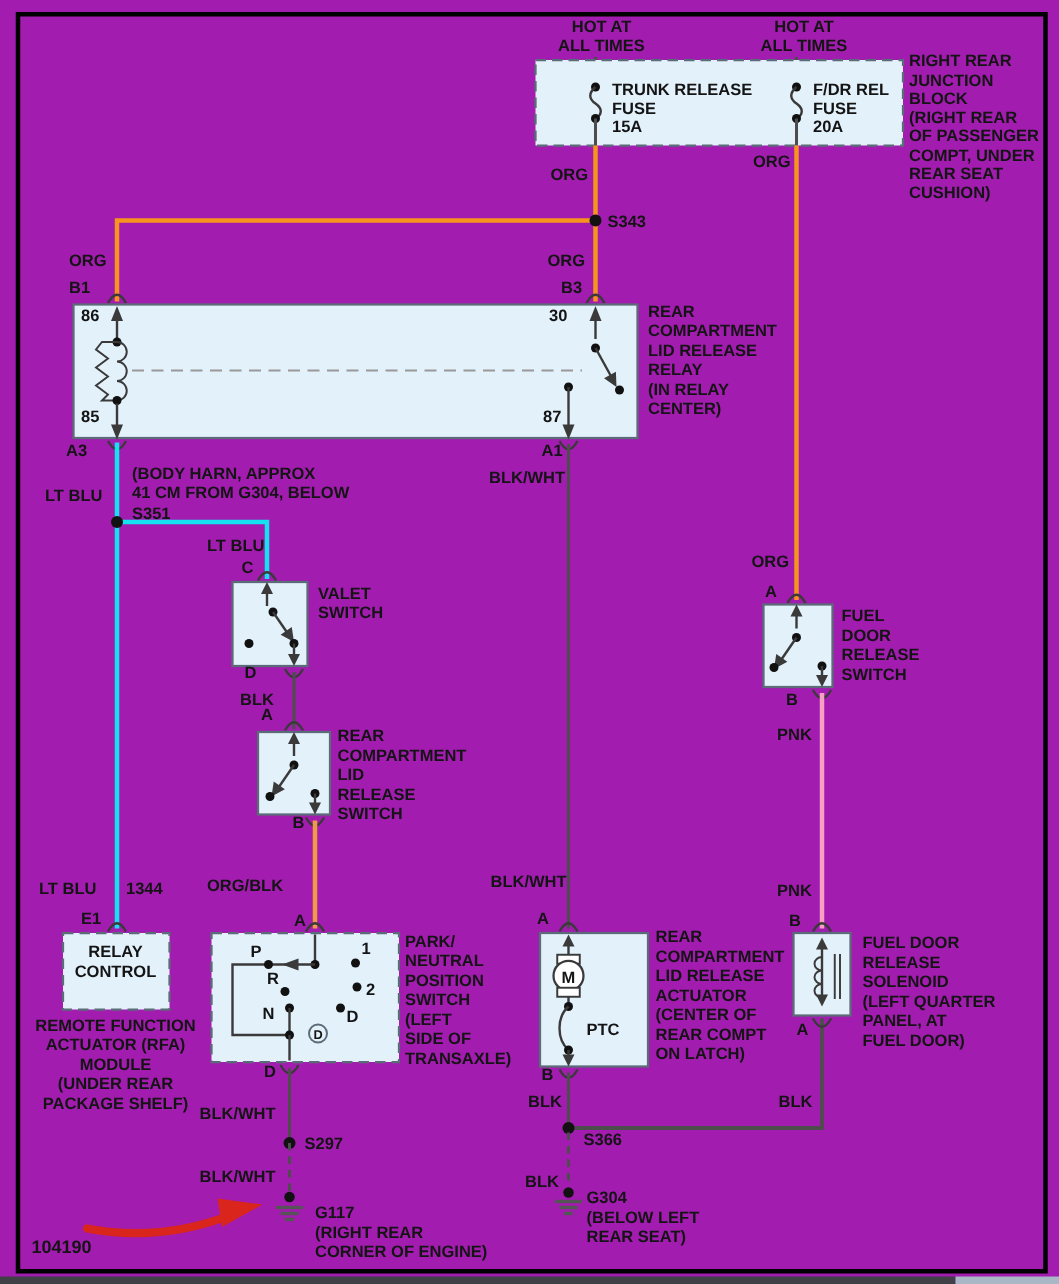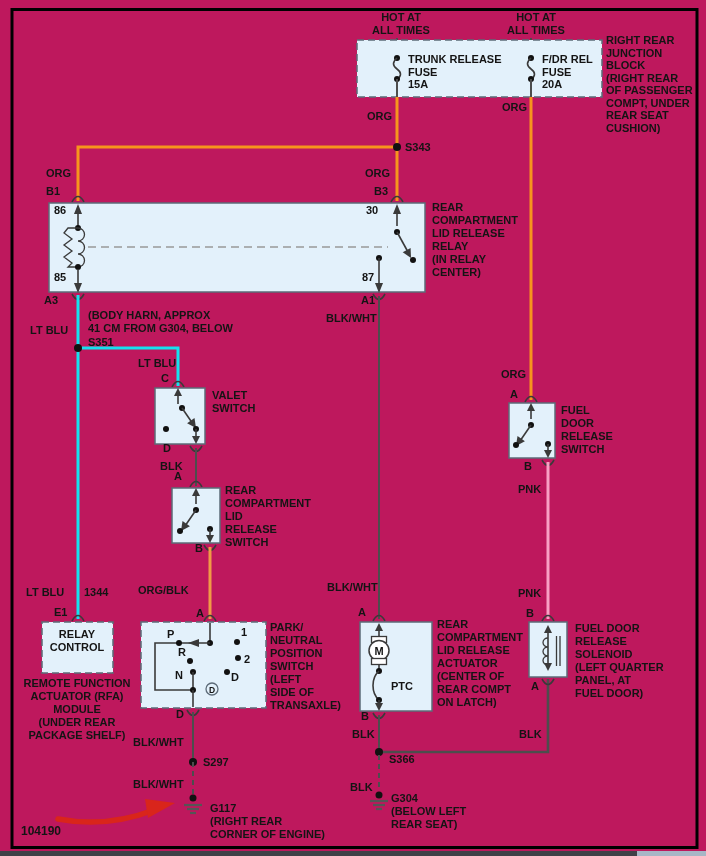--- a/index.html
+++ b/index.html
@@ -1,16 +1,16 @@
 <!DOCTYPE html>
 <html><head>
 <meta charset="utf-8">
 <style>
   html,body{margin:0;padding:0;background:#ffffff;}
-  .page{position:relative;width:706px;height:856px;background:#be185d;overflow:hidden;}
+  .page{position:relative;width:706px;height:856px;background:#a21caf;overflow:hidden;}
   svg{display:block;}
   .t{font:bold 11px "Liberation Sans", sans-serif;fill:#141414;}
   .tm{font:bold 11px "Liberation Sans", sans-serif;fill:#141414;text-anchor:middle;}
   .ts{font:bold 8.5px "Liberation Sans", sans-serif;fill:#141414;text-anchor:middle;}
   .fig{font:bold 12px "Liberation Sans", sans-serif;fill:#141414;}
   .wire-blk{stroke:#4d4d4d;stroke-width:2;fill:none;}
   .wire-blk-thick{stroke:#4d4d4d;stroke-width:2.6;fill:none;}
   .wire-dash{stroke:#4d4d4d;stroke-width:2;fill:none;stroke-dasharray:5 4;}
   .wire-org{stroke:#F7941D;stroke-width:3;fill:none;}
   .wire-orgblk{stroke:#F09A46;stroke-width:3;fill:none;}

